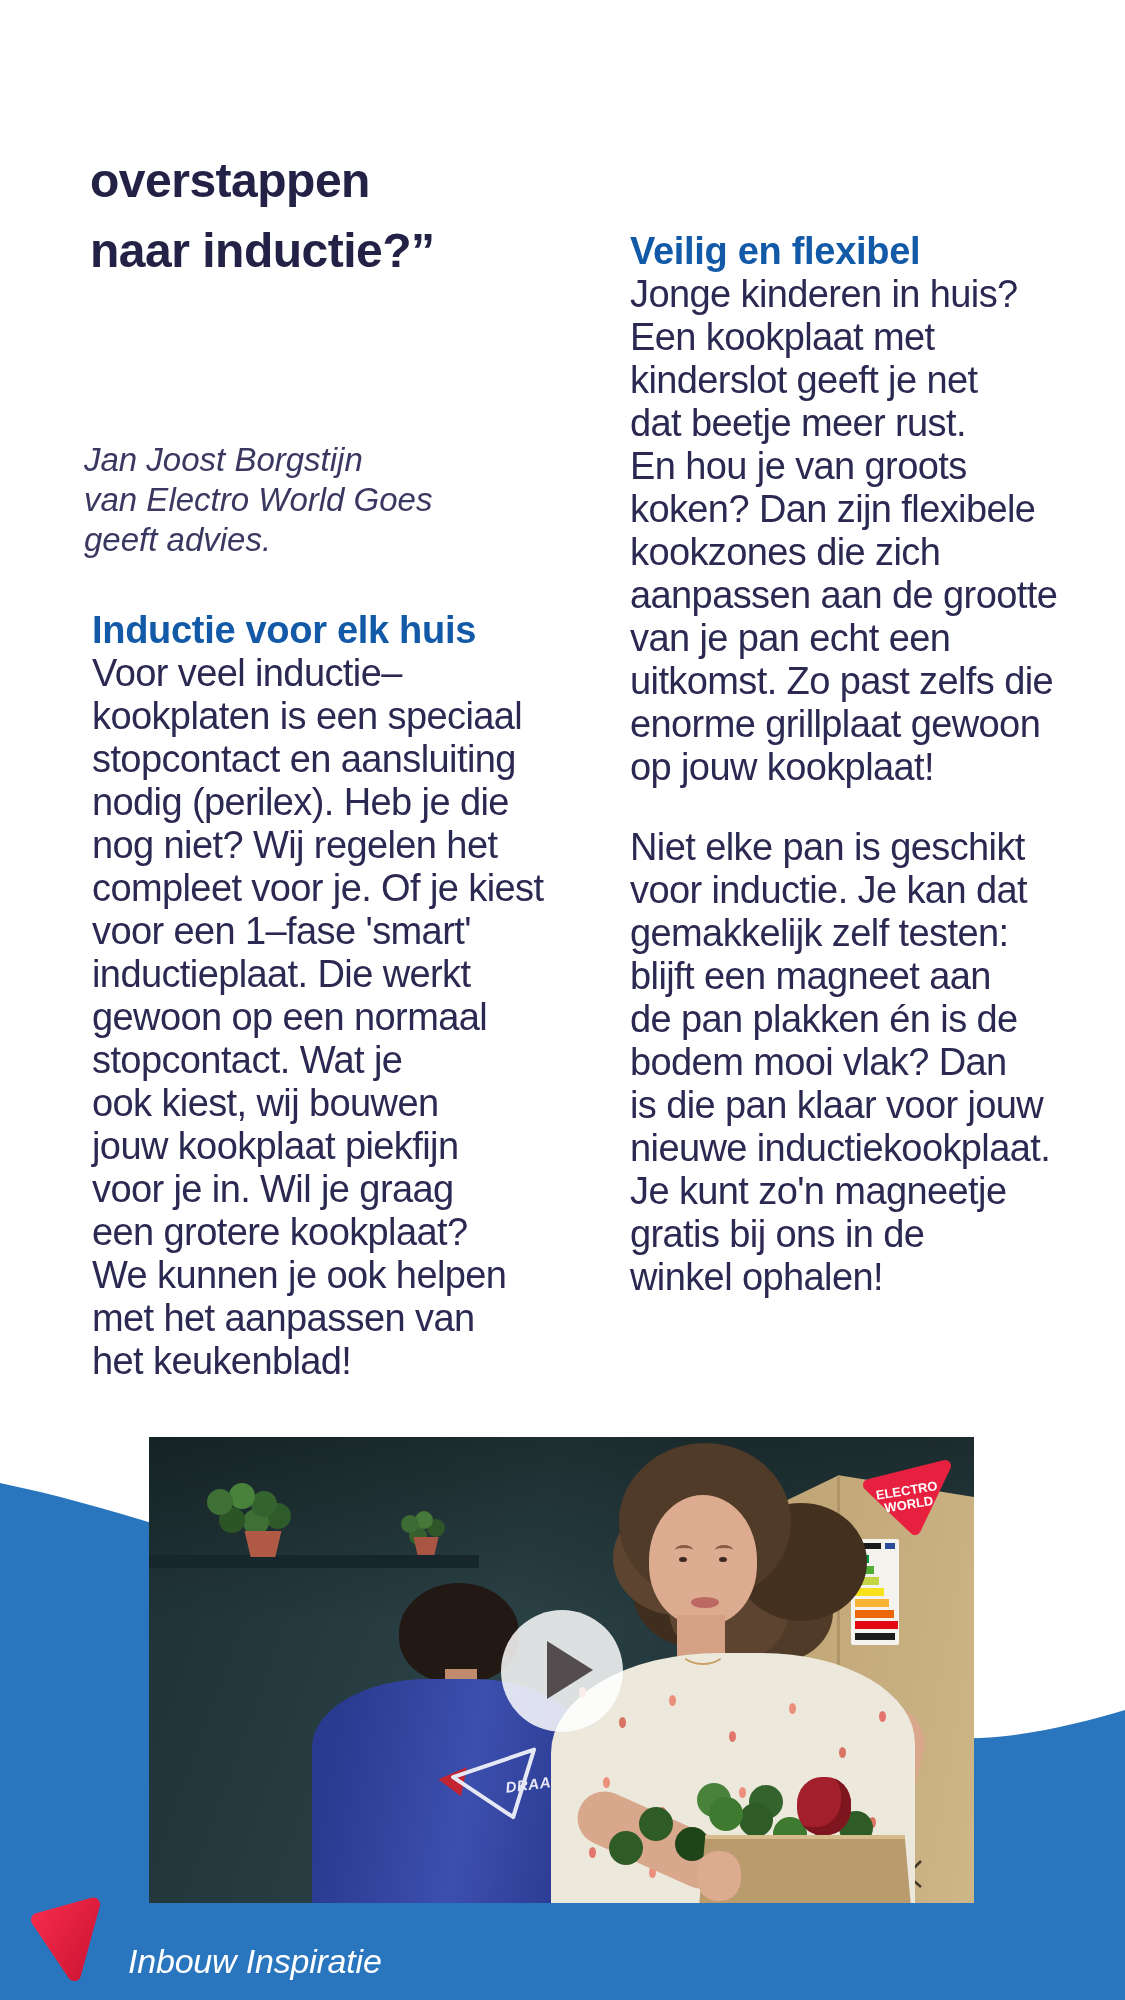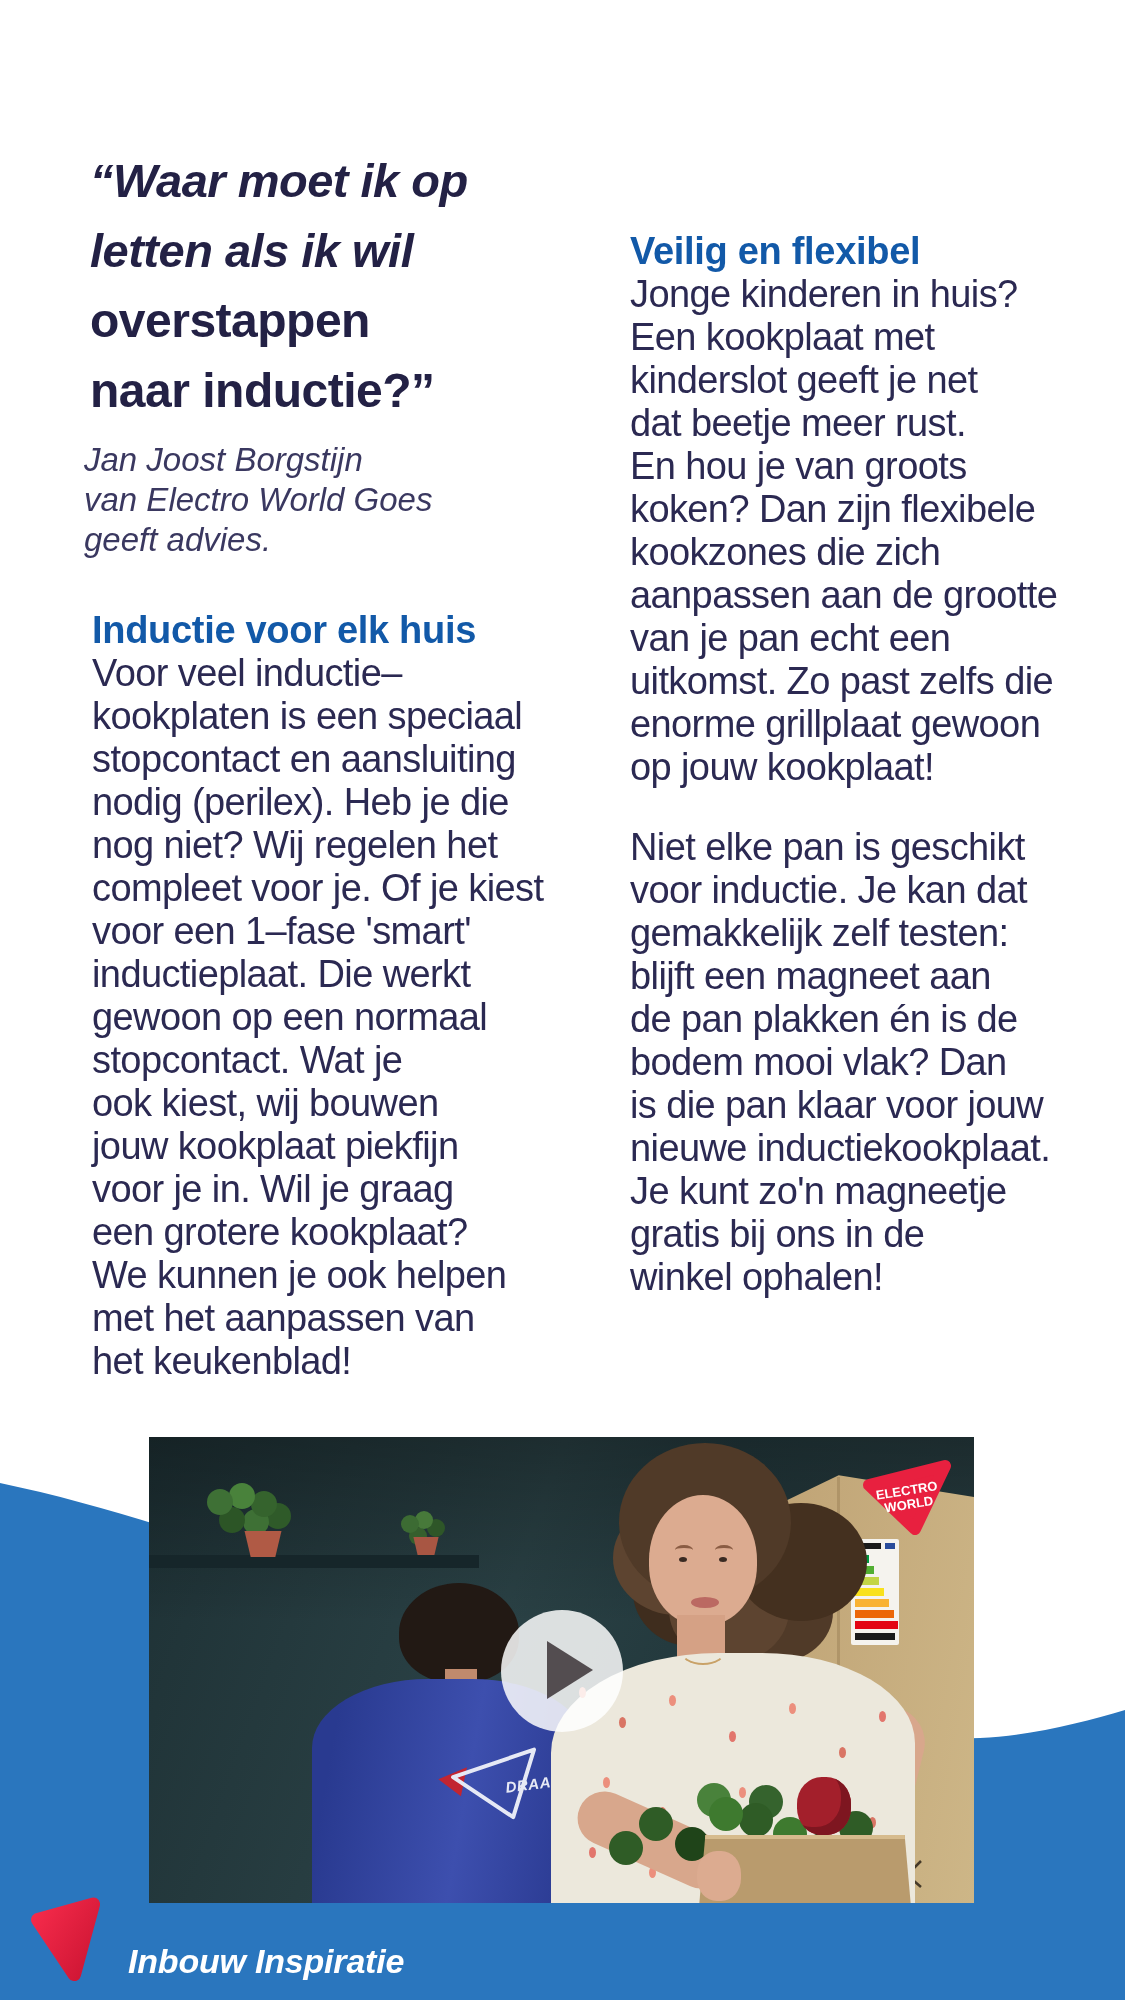--- a/index.html
+++ b/index.html
@@ -98,31 +98,29 @@
   .badge{left:710px;top:20px;width:96px;height:84px;}
   .box-icons{left:598px;top:416px;width:200px;height:44px;}
   .play{left:352px;top:173px;width:122px;height:122px;border-radius:50%;
     background:rgba(255,255,255,.84);}
   .play-tri{left:398px;top:204px;width:46px;height:58px;
     clip-path:polygon(0 0,100% 50%,0 100%);background:rgba(52,44,48,.82);}
 
   .footer-brand{position:absolute;left:28px;top:1900px;z-index:3;display:flex;align-items:center;}
   .brand-tri{width:86px;height:88px;transform:rotate(-8deg);}
   .footer-label{margin-left:14px;margin-top:34px;font-size:34px;font-style:italic;
-    font-weight:700;color:#ffffff;letter-spacing:-0.2px;}
+    font-weight:400;color:#ffffff;letter-spacing:-0.2px;}
 </style>
 </head>
 <body>
 
 <div class="page">
 
 
   <div class="quote">
-    <div class="quote-italic" data-bind-lines="quote.italic_lines">“Waar moet ik op
-letten als ik wil</div>
     <div class="quote-bold" data-bind-lines="quote.bold_lines">overstappen
 naar inductie?”</div>
   </div>
 
   <div class="attribution" data-bind-lines="attribution_lines">Jan Joost Borgstijn
 van Electro World Goes
 geeft advies.</div>
 
   <div class="section sec-left">
     <h2 data-bind="sections.0.heading">Inductie voor elk huis</h2>

